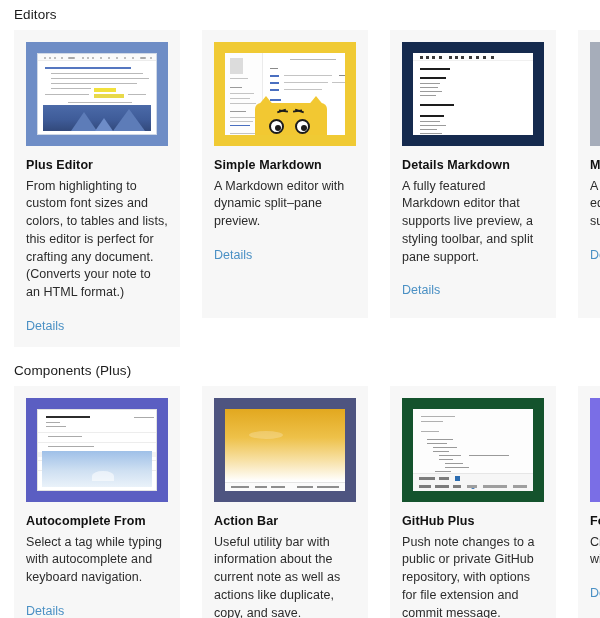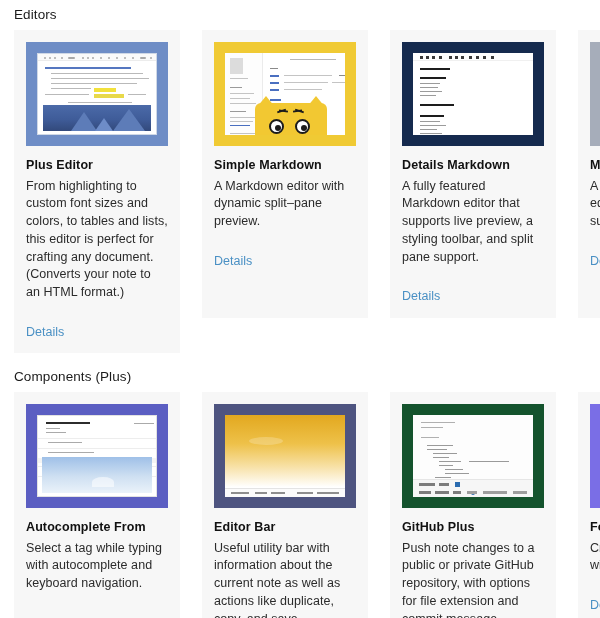--- a/index.html
+++ b/index.html
@@ -76,21 +76,21 @@
     font-size: 12.5px;
     font-weight: 400;
     color: #2b2b2b;
     line-height: 1.42;
     margin-top: 4px;
     letter-spacing: 0.05px;
   }
   .details {
     font-size: 12.5px;
     color: #4a90c4;
-    margin-top: 23px;
+    margin-top: 17px;
     cursor: pointer;
     text-decoration: none;
     display: inline-block;
     align-self: flex-start;
   }
 
   
 
   
   .win {
@@ -476,21 +476,21 @@
             <div class="glow"></div>
             <div class="statusbar">
               <div class="sb-txt" style="left:6px;width:18px"></div>
               <div class="sb-txt" style="left:30px;width:12px"></div>
               <div class="sb-txt" style="left:46px;width:14px"></div>
               <div class="sb-txt" style="right:6px;width:22px"></div>
               <div class="sb-txt" style="right:32px;width:16px"></div>
             </div>
           </div>
         </div>
-        <div class="card-title">Editor Bar</div>
+        <div class="card-title">Action Bar</div>
         <div class="card-desc">Useful utility bar with information about the current note as well as actions like duplicate, copy, and save.</div>
         <a class="details">Details</a>
       </div>
 
       <div class="card short">
         <div class="thumb t-gh">
           <div class="win">
             <div class="line" style="left:8px;top:7px;width:34px"></div>
             <div class="line" style="left:8px;top:12px;width:22px"></div>
             <div class="line" style="left:8px;top:22px;width:18px"></div>

